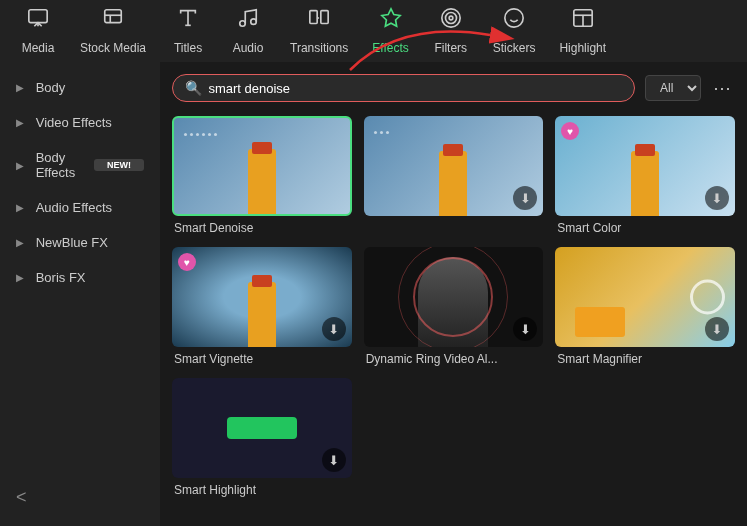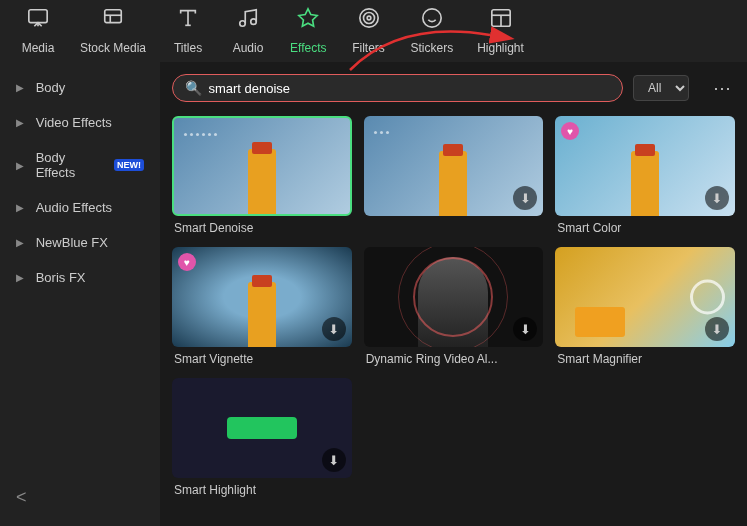--- a/index.html
+++ b/index.html
@@ -69,24 +69,24 @@
       color: #ccc;
       gap: 8px;
     }
     .sidebar-item .chevron {
       font-size: 10px;
       color: #888;
       margin-right: 4px;
     }
     .sidebar-item .badge-new {
       font-size: 9px;
-      background: #1d4ed8;
+      background: #404040;
       color: #fff;
       border-radius: 3px;
-      padding: 1px 3px;
+      padding: 1px 13px;
       font-weight: bold;
       margin-left: 2px;
     }
     .sidebar-bottom {
       margin-top: auto;
       padding: 10px 16px;
       cursor: pointer;
     }
     .sidebar-bottom span {
       font-size: 18px;
@@ -125,21 +125,21 @@
       border: none;
       outline: none;
       color: #fff;
       font-size: 13px;
       width: 100%;
     }
     .search-icon { color: #aaa; font-size: 14px; }
     .filter-right {
       display: flex;
       align-items: center;
-      gap: 20px;
+      gap: 8px;
       margin-left: auto;
     }
     .filter-dropdown {
       background: #2a2a2a;
       border: 1px solid #444;
       color: #ccc;
       font-size: 12px;
       padding: 4px 10px;
       border-radius: 4px;
       cursor: pointer;
@@ -380,20 +380,28 @@
 
   <div class="nav-item">
     <svg viewBox="0 0 24 24" fill="none" stroke="#ccc" stroke-width="1.8">
       <path d="M9 18V5l12-2v13"></path>
       <circle cx="6" cy="18" r="3"></circle>
       <circle cx="18" cy="16" r="3"></circle>
     </svg>
     <span>Audio</span>
   </div>
 
+  <div class="nav-item">
+    <svg viewBox="0 0 24 24" fill="none" stroke="#ccc" stroke-width="1.8">
+      <rect x="2" y="4" width="8" height="14" rx="1"></rect>
+      <rect x="14" y="4" width="8" height="14" rx="1"></rect>
+      <path d="M10 12 L14 12" stroke-dasharray="2 1"></path>
+    </svg>
+    <span>Transitions</span>
+  </div>
 
   <div class="nav-item active">
     <svg viewBox="0 0 24 24" fill="none" stroke="#4ade80" stroke-width="1.8">
       <polygon points="12 2 15.09 8.26 22 9.27 17 14.14 18.18 21.02 12 17.77 5.82 21.02 7 14.14 2 9.27 8.91 8.26 12 2"></polygon>
     </svg>
     <span style="color:#4ade80">Effects</span>
   </div>
 
   <div class="nav-item">
     <svg viewBox="0 0 24 24" fill="none" stroke="#ccc" stroke-width="1.8">

